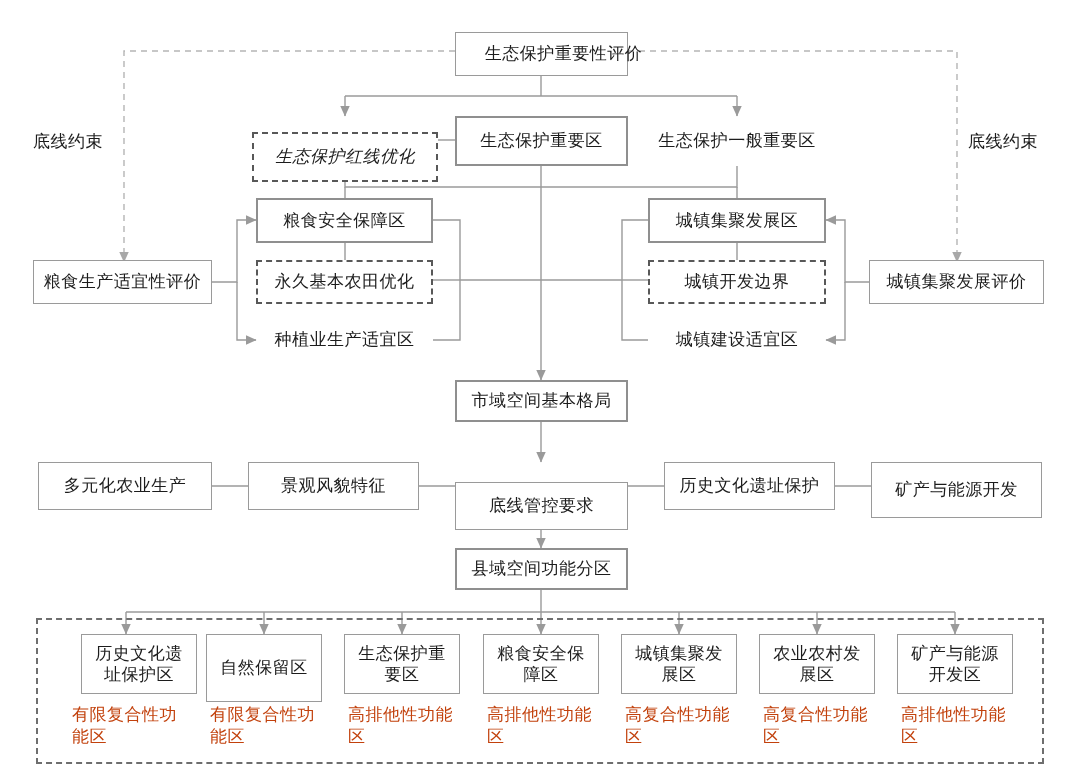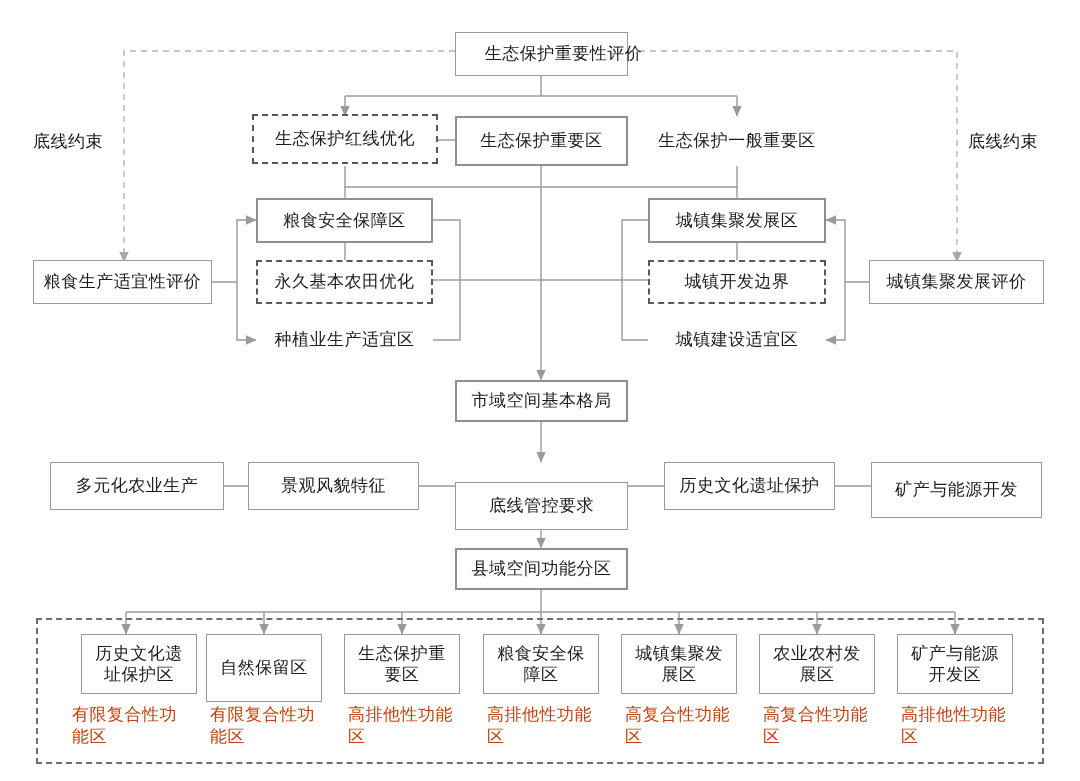--- a/index.html
+++ b/index.html
@@ -123,37 +123,37 @@
     </g>
   </svg>
 
   <div class="dashzone" style="left:36px;top:618px;width:1008px;height:146px;"></div>
 
   <div class="node solid" style="left:455px;top:32px;width:173px;height:44px;padding-left:44px;">生态保护重要性评价</div>
 
   <div class="sidelabel" style="left:33px;top:130px;">底线约束</div>
   <div class="sidelabel" style="left:968px;top:130px;">底线约束</div>
 
-  <div class="node dashed" style="left:252px;top:114px;width:186px;height:50px;">生态保护红线优化</div>
+  <div class="node dashed" style="left:252px;top:132px;width:186px;height:50px;font-style:italic;">生态保护红线优化</div>
   <div class="node thick" style="left:455px;top:116px;width:173px;height:50px;">生态保护重要区</div>
   <div class="node plain" style="left:645px;top:116px;width:184px;height:50px;">生态保护一般重要区</div>
 
   <div class="node solid" style="left:33px;top:260px;width:179px;height:44px;">粮食生产适宜性评价</div>
   <div class="node thick" style="left:256px;top:198px;width:177px;height:45px;">粮食安全保障区</div>
   <div class="node dashed" style="left:256px;top:260px;width:177px;height:44px;">永久基本农田优化</div>
   <div class="node plain" style="left:256px;top:320px;width:177px;height:40px;">种植业生产适宜区</div>
 
   <div class="node solid" style="left:869px;top:260px;width:175px;height:44px;">城镇集聚发展评价</div>
   <div class="node thick" style="left:648px;top:198px;width:178px;height:45px;">城镇集聚发展区</div>
   <div class="node dashed" style="left:648px;top:260px;width:178px;height:44px;">城镇开发边界</div>
   <div class="node plain" style="left:648px;top:320px;width:178px;height:40px;">城镇建设适宜区</div>
 
   <div class="node thick" style="left:455px;top:380px;width:173px;height:42px;">市域空间基本格局</div>
 
-  <div class="node solid" style="left:38px;top:462px;width:174px;height:48px;margin-left:12px;">多元化农业生产</div>
+  <div class="node solid" style="left:38px;top:462px;width:174px;height:48px;">多元化农业生产</div>
   <div class="node solid" style="left:248px;top:462px;width:171px;height:48px;">景观风貌特征</div>
   <div class="node solid" style="left:455px;top:482px;width:173px;height:48px;">底线管控要求</div>
   <div class="node solid" style="left:664px;top:462px;width:171px;height:48px;">历史文化遗址保护</div>
   <div class="node solid" style="left:871px;top:462px;width:171px;height:56px;">矿产与能源开发</div>
 
   <div class="node thick" style="left:455px;top:548px;width:173px;height:42px;">县域空间功能分区</div>
 
   <div class="node solid wrap" style="left:81px;top:634px;width:116px;height:60px;padding:0 6px;">历史文化遗址保护区</div>
   <div class="node solid wrap" style="left:206px;top:634px;width:116px;height:68px;padding:0 6px;">自然保留区</div>
   <div class="node solid wrap" style="left:344px;top:634px;width:116px;height:60px;padding:0 6px;">生态保护重要区</div>

